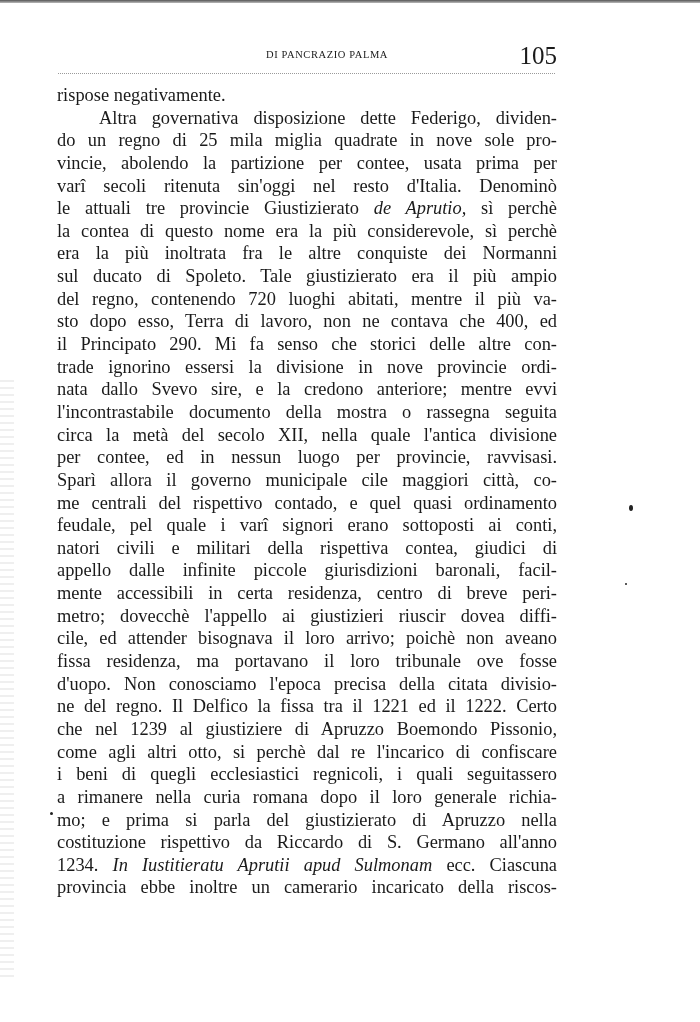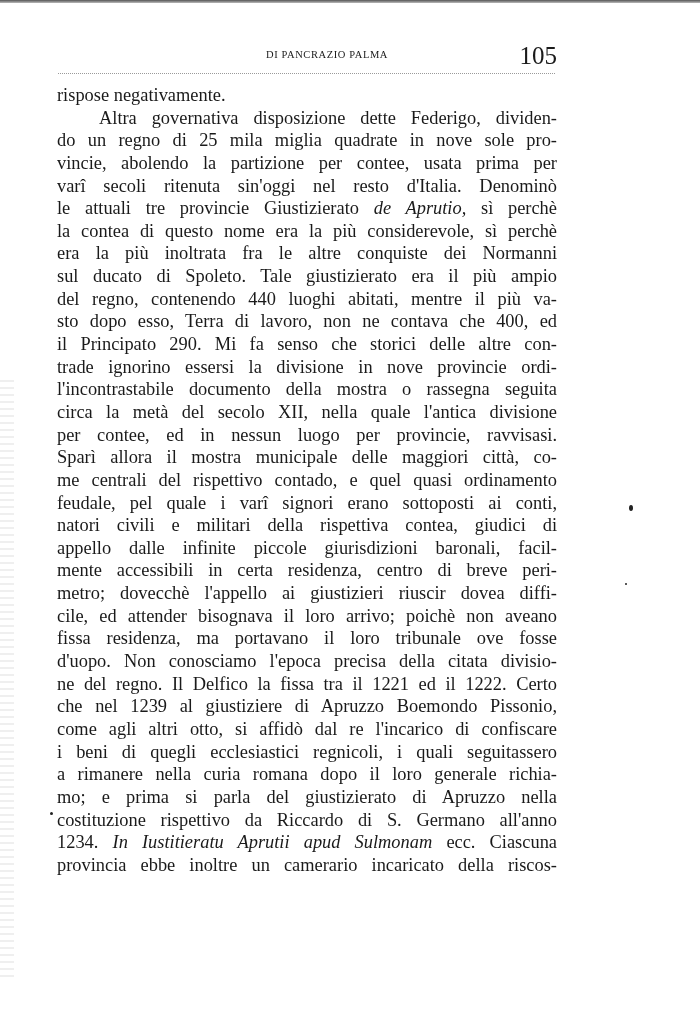--- a/index.html
+++ b/index.html
@@ -63,40 +63,41 @@
 <div class="body-text">
   <span class="line last">rispose negativamente.</span>
   <span class="line indent">Altra governativa disposizione dette Federigo, dividen-</span>
   <span class="line">do un regno di 25 mila miglia quadrate in nove sole pro-</span>
   <span class="line">vincie, abolendo la partizione per contee, usata prima per</span>
   <span class="line">varî secoli ritenuta sin'oggi nel resto d'Italia. Denominò</span>
   <span class="line"><span>le attuali tre provincie Giustizierato</span> <em>de Aprutio,</em> <span>sì perchè</span></span>
   <span class="line">la contea di questo nome era la più considerevole, sì perchè</span>
   <span class="line">era la più inoltrata fra le altre conquiste dei Normanni</span>
   <span class="line">sul ducato di Spoleto. Tale giustizierato era il più ampio</span>
-  <span class="line">del regno, contenendo 440 luoghi abitati, mentre il più va-</span>
+  <span class="line">del regno, contenendo 720 luoghi abitati, mentre il più va-</span>
   <span class="line">sto dopo esso, Terra di lavoro, non ne contava che 400, ed</span>
   <span class="line">il Principato 290. Mi fa senso che storici delle altre con-</span>
   <span class="line">trade ignorino essersi la divisione in nove provincie ordi-</span>
+  <span class="line">nata dallo Svevo sire, e la credono anteriore; mentre evvi</span>
   <span class="line">l'incontrastabile documento della mostra o rassegna seguita</span>
   <span class="line">circa la metà del secolo XII, nella quale l'antica divisione</span>
   <span class="line">per contee, ed in nessun luogo per provincie, ravvisasi.</span>
-  <span class="line">Sparì allora il mostra municipale delle maggiori città, co-</span>
+  <span class="line">Sparì allora il governo municipale cile maggiori città, co-</span>
   <span class="line">me centrali del rispettivo contado, e quel quasi ordinamento</span>
   <span class="line">feudale, pel quale i varî signori erano sottoposti ai conti,</span>
   <span class="line">natori civili e militari della rispettiva contea, giudici di</span>
   <span class="line">appello dalle infinite piccole giurisdizioni baronali, facil-</span>
   <span class="line">mente accessibili in certa residenza, centro di breve peri-</span>
   <span class="line">metro; dovecchè l'appello ai giustizieri riuscir dovea diffi-</span>
   <span class="line">cile, ed attender bisognava il loro arrivo; poichè non aveano</span>
   <span class="line">fissa residenza, ma portavano il loro tribunale ove fosse</span>
   <span class="line">d'uopo. Non conosciamo l'epoca precisa della citata divisio-</span>
   <span class="line">ne del regno. Il Delfico la fissa tra il 1221 ed il 1222. Certo</span>
   <span class="line">che nel 1239 al giustiziere di Apruzzo Boemondo Pissonio,</span>
-  <span class="line">come agli altri otto, si affidò dal re l'incarico di confiscare</span>
+  <span class="line">come agli altri otto, si perchè dal re l'incarico di confiscare</span>
   <span class="line">i beni di quegli ecclesiastici regnicoli, i quali seguitassero</span>
   <span class="line">a rimanere nella curia romana dopo il loro generale richia-</span>
   <span class="line">mo; e prima si parla del giustizierato di Apruzzo nella</span>
   <span class="line">costituzione rispettivo da Riccardo di S. Germano all'anno</span>
   <span class="line"><span>1234.</span> <em>In Iustitieratu Aprutii apud Sulmonam</em> <span>ecc. Ciascuna</span></span>
   <span class="line">provincia ebbe inoltre un camerario incaricato della riscos-</span>
 </div>
 
 <div class="speck" style="left:629px;top:505px;width:4px;height:6px;"></div>
 <div class="speck" style="left:625px;top:583px;width:2px;height:2px;"></div>

